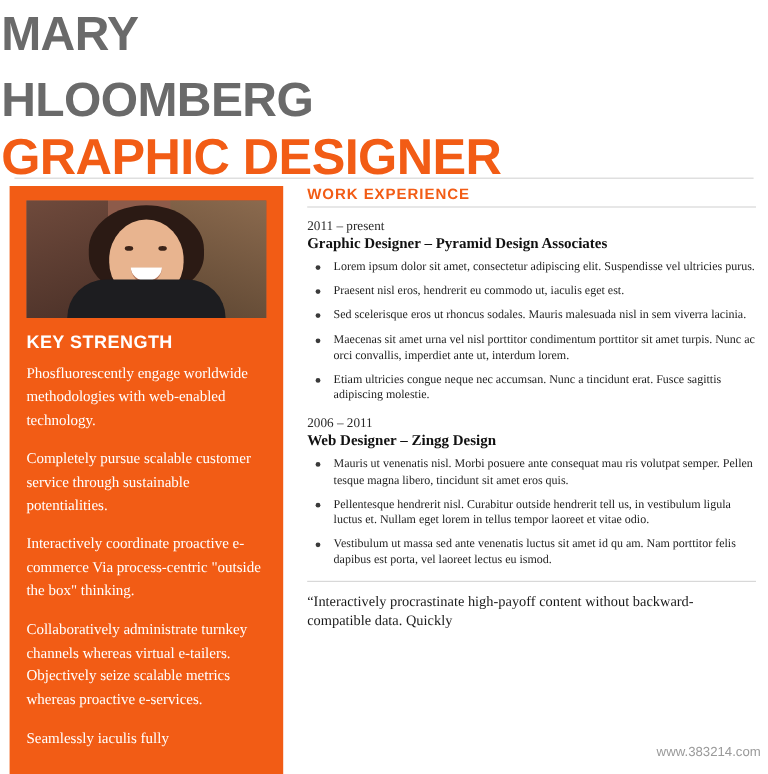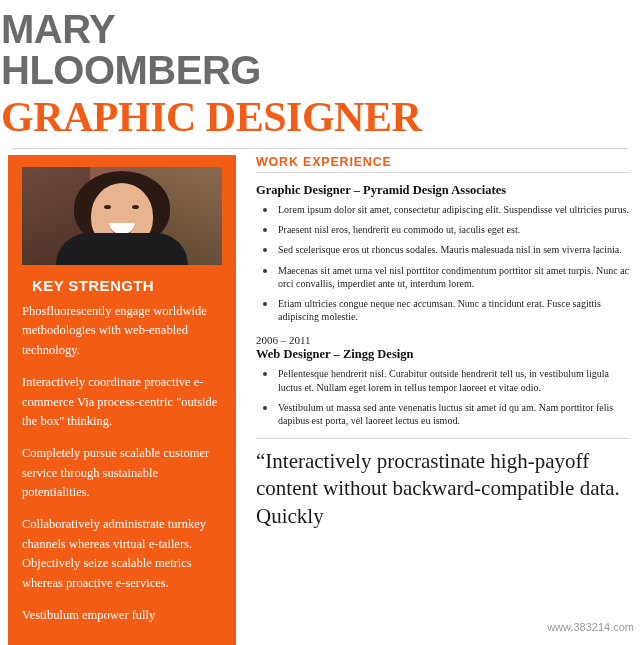--- a/index.html
+++ b/index.html
@@ -22,24 +22,24 @@
   }
   .name-line {
     font-family: "Liberation Sans", sans-serif;
     font-weight: bold;
     color: #6a6a6a;
     font-size: 40px;
     line-height: 0.98;
     letter-spacing: -0.5px;
   }
   .name-line.second {
-    margin-top: 2px;
+    margin-top: 16px;
   }
   .role-line {
-    font-family: Liberation Serif, serif;
+    font-family: Liberation Sans, sans-serif;
     font-weight: bold;
     color: #f25c15;
     font-size: 42px;
     line-height: 1.0;
     letter-spacing: -0.5px;
     margin-top: 6px;
   }
 
   
   .header-rule {
@@ -112,21 +112,21 @@
     width: 132px; height: 32px; border-radius: 46px 46px 0 0;
     background: #1d1d20;
   }
 
   .left-title {
     font-family: "Liberation Sans", sans-serif;
     font-weight: bold;
     color: #ffffff;
     font-size: 15px;
     letter-spacing: 0.4px;
-    margin: 12px 0 8px 24px;
+    margin: 12px 0 8px 14px;
   }
   .left-para {
     color: #ffffff;
     font-size: 12.5px;
     line-height: 1.55;
     margin: 0 14px 13px 14px;
   }
 
   
   .right-col {
@@ -181,21 +181,21 @@
     height: 4px;
     border-radius: 50%;
     background: #3a3a3a;
   }
   .quote-rule {
     height: 1px;
     background: #d8d8d8;
     margin: 8px 0 9px 0;
   }
   .quote {
-    font-size: 21px;
+    font-size: 12px;
     line-height: 1.3;
     color: #1a1a1a;
   }
 
   
   .watermark {
     position: absolute;
     right: 6px;
     bottom: 12px;
     font-family: "Liberation Sans", sans-serif;
@@ -223,45 +223,47 @@
       <div class="face"></div>
       <div class="eye l"></div>
       <div class="eye r"></div>
       <div class="smile"></div>
       <div class="shoulders"></div>
     </div>
 
     <div class="left-title">KEY STRENGTH</div>
 
     <div class="left-para">Phosfluorescently engage worldwide methodologies with web-enabled technology.</div>
+    <div class="left-para">Completely pursue scalable customer service through sustainable potentialities.</div>
     <div class="left-para">Interactively coordinate proactive e-commerce Via process-centric "outside the box" thinking.</div>
-    <div class="left-para">Completely pursue scalable customer service through sustainable potentialities.</div>
     <div class="left-para">Collaboratively administrate turnkey channels whereas virtual e-tailers. Objectively seize scalable metrics whereas proactive e-services.</div>
-    <div class="left-para">Vestibulum empower fully</div>
+    <div class="left-para">Seamlessly iaculis fully</div>
   </div>
 
   <div class="right-col">
     <div class="section-title">WORK EXPERIENCE</div>
     <div class="section-rule"></div>
 
     <div>
+      <div class="job-dates">2011 – present</div>
       <div class="job-title">Graphic Designer – Pyramid Design Associates</div>
       <ul class="bullets">
         <li>Lorem ipsum dolor sit amet, consectetur adipiscing elit. Suspendisse vel ultricies purus.</li>
         <li>Praesent nisl eros, hendrerit eu commodo ut, iaculis eget est.</li>
         <li>Sed scelerisque eros ut rhoncus sodales. Mauris malesuada nisl in sem viverra lacinia.</li>
         <li>Maecenas sit amet urna vel nisl porttitor condimentum porttitor sit amet turpis. Nunc ac orci convallis, imperdiet ante ut, interdum lorem.</li>
         <li>Etiam ultricies congue neque nec accumsan. Nunc a tincidunt erat. Fusce sagittis adipiscing molestie.</li>
       </ul>
     </div>
 
     <div>
       <div class="job-dates">2006 – 2011</div>
       <div class="job-title">Web Designer – Zingg Design</div>
       <ul class="bullets">
+        <li>Mauris ut venenatis nisl. Morbi posuere ante consequat mau ris volutpat semper. Pellen tesque magna libero, tincidunt sit amet eros quis.</li>
         <li>Pellentesque hendrerit nisl. Curabitur outside hendrerit tell us, in vestibulum ligula luctus et. Nullam eget lorem in tellus tempor laoreet et vitae odio.</li>
         <li>Vestibulum ut massa sed ante venenatis luctus sit amet id qu am. Nam porttitor felis dapibus est porta, vel laoreet lectus eu ismod.</li>
       </ul>
     </div>
 
     <div class="quote-rule"></div>
     <div class="quote">“Interactively procrastinate high-payoff content without backward-compatible data. Quickly</div>
   </div>
 </div>
 

